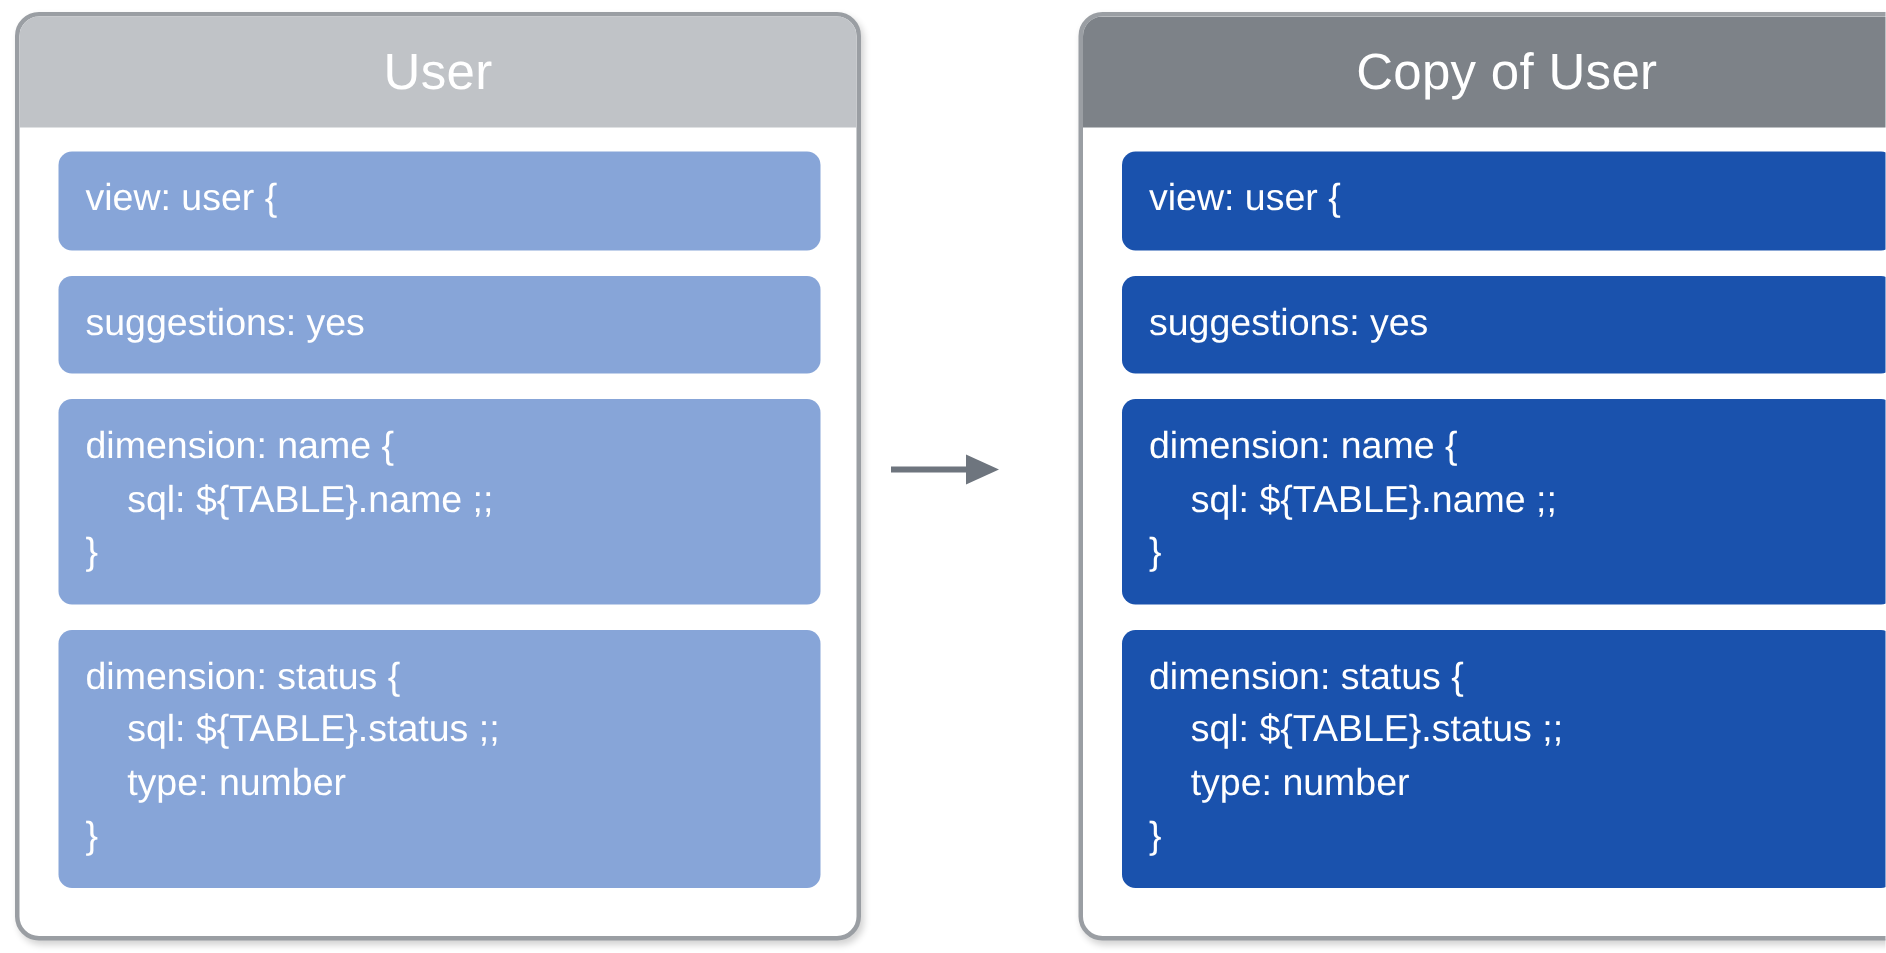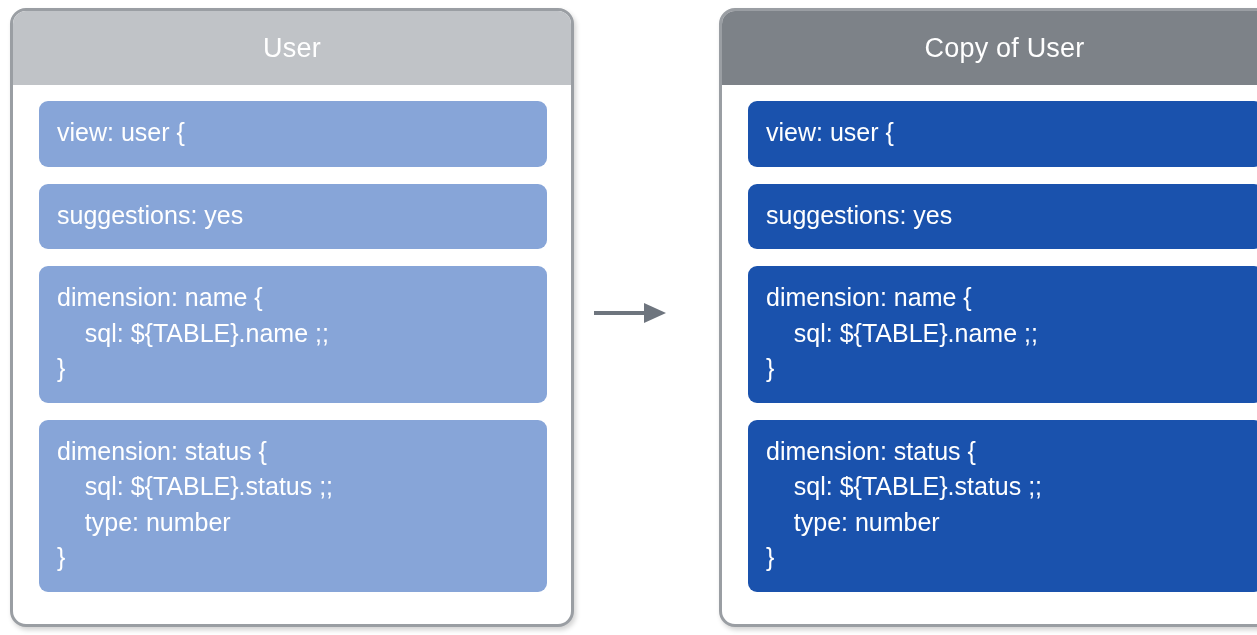--- a/index.html
+++ b/index.html
@@ -42,21 +42,21 @@
     height: 619px;
     margin-left: 40px;
   }
 
   .card-header {
     height: 74px;
     display: flex;
     align-items: center;
     justify-content: center;
     color: #ffffff;
-    font-size: 27px;
+    font-size: 34px;
     font-weight: 400;
     letter-spacing: 0.2px;
     line-height: 1;
   }
   .card--source .card-header { background: #c0c3c7; }
   .card--copy   .card-header { background: #7d8288; }
 
   .card-body {
     padding: 16px 24px 20px 26px;
     display: flex;

